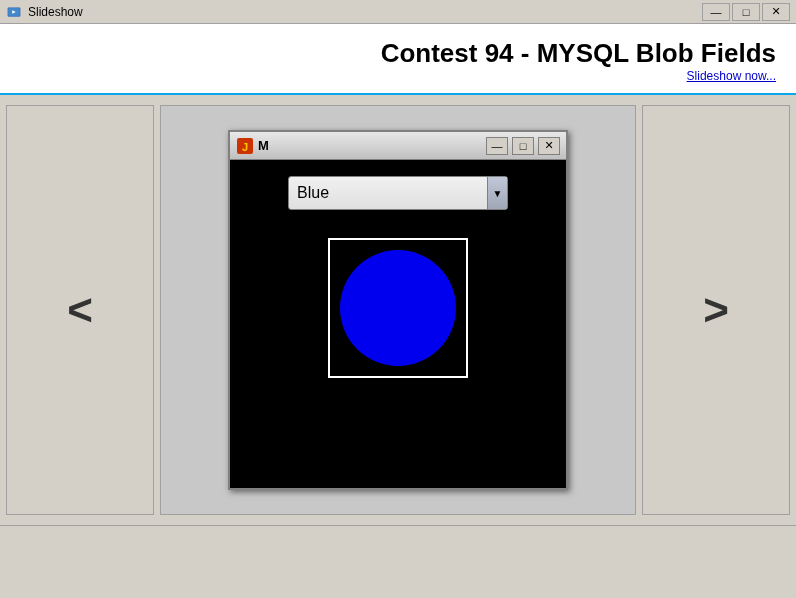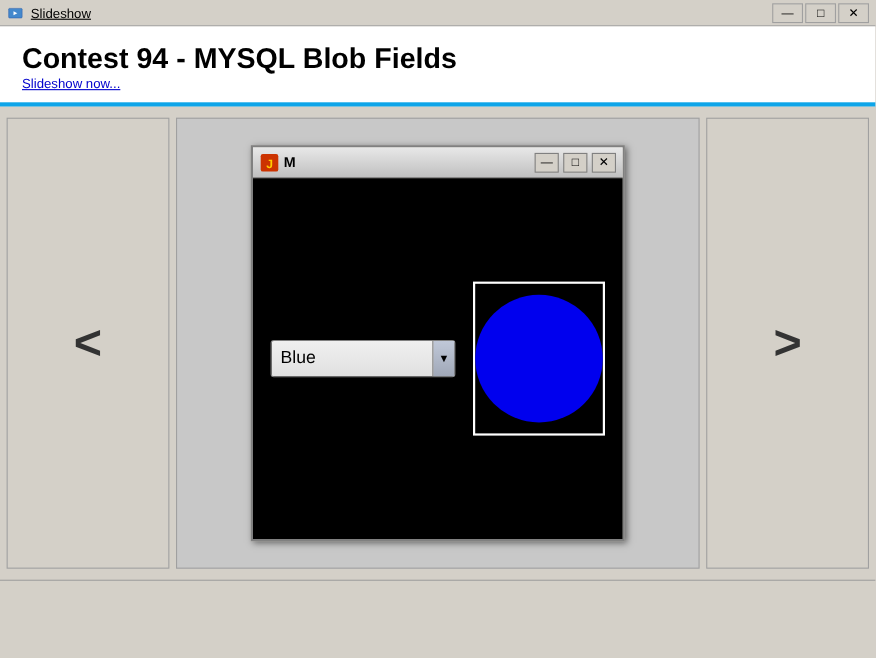--- a/index.html
+++ b/index.html
@@ -33,21 +33,20 @@
 
     .title-bar-icon svg {
       width: 14px;
       height: 14px;
     }
 
     .title-bar-text {
       font-size: 12px;
       color: #000;
       flex: 1;
-      text-decoration: underline;
     }
 
     .title-bar-controls {
       display: flex;
       gap: 2px;
     }
 
     .title-bar-btn {
       width: 28px;
       height: 18px;
@@ -57,23 +56,23 @@
       display: flex;
       align-items: center;
       justify-content: center;
       cursor: pointer;
       color: #000;
     }
 
     
     .main-header {
       background: #fff;
-      border-bottom: 4px solid #0ea5e9;
+      border-bottom: 2px solid #0ea5e9;
       padding: 14px 20px 10px;
-      text-align: left;
+      text-align: right;
     }
 
     .main-title {
       font-size: 26px;
       font-weight: bold;
       color: #000;
     }
 
     .download-link {
       font-size: 12px;
@@ -165,24 +164,24 @@
       justify-content: center;
       cursor: pointer;
       color: #000;
     }
 
     
     .java-content {
       flex: 1;
       background: #000;
       display: flex;
-      flex-direction: row;
+      flex-direction: column;
       align-items: center;
       padding: 16px;
-      gap: 16px;
+      gap: 28px;
     }
 
     
     .dropdown-container {
       width: 220px;
       height: 34px;
       background: linear-gradient(to bottom, #f0f0f0, #e0e0e0);
       border: 1px solid #808080;
       border-radius: 3px;
       display: flex;

